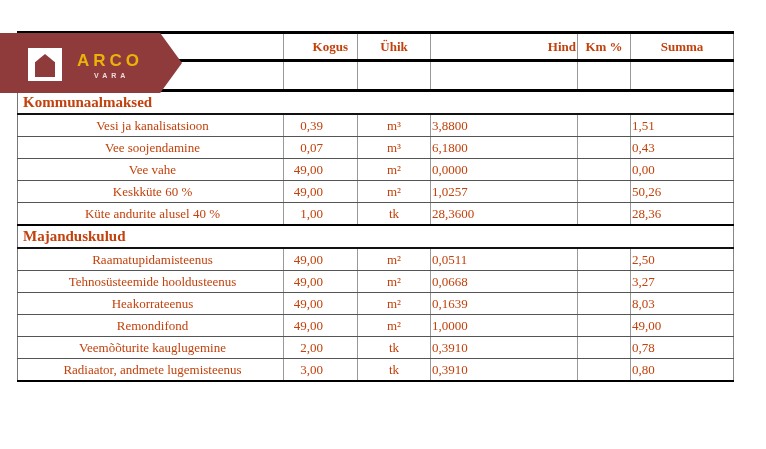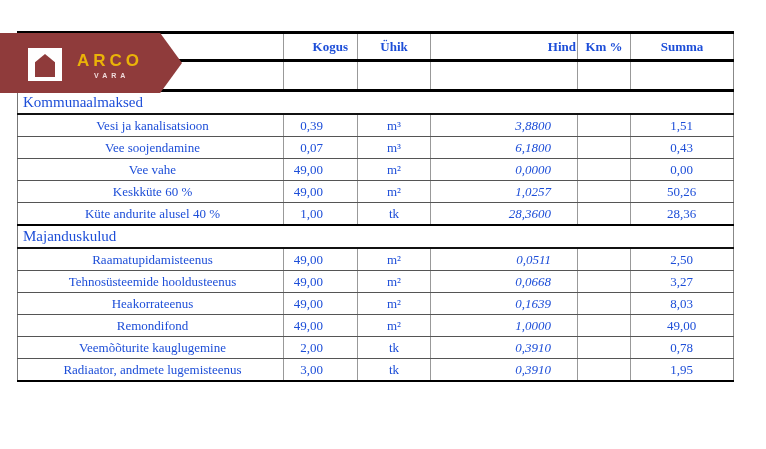--- a/index.html
+++ b/index.html
@@ -19,57 +19,57 @@
 
   
   table.doc-table {
     border-collapse:collapse;
     table-layout:fixed;
     width:716px;
     border-top:3px solid #000;
     border-bottom:2px solid #000;
     border-left:1px solid #777;
     border-right:1px solid #888;
-    color:#1d4ed8;
+    color:#c2410c;
   }
   col.w0{width:266px} col.w1{width:74px} col.w2{width:73px}
   col.w3{width:147px} col.w4{width:53px} col.w5{width:103px}
 
   tr.head th {
     border-bottom:3px solid #000;
     height:23px;
     font-size:13px; font-weight:bold;
     white-space:nowrap; overflow:hidden;
   }
   tr.empty td { border-bottom:3px solid #000; height:25px; }
 
   th.c1, td.c1, th.c2, td.c2, th.c3, td.c3, th.c4, td.c4, th.c5, td.c5 {
     border-left:1px solid #999;
   }
 
   tr.section td {
-    font-weight:normal; font-size:15px;
+    font-weight:bold; font-size:15px;
     padding:1px 10px 2px 5px;
     border-bottom:2px solid #111;
     border-top:2px solid #000;
     height:18px;
     white-space:nowrap; overflow:hidden;
   }
   tr.data td {
     font-size:13px;
     border-bottom:1px solid #555;
     height:19px;
     white-space:nowrap; overflow:hidden;
     padding-top:1px;
   }
   td.c0 { text-align:center; padding-left:5px; }
   td.c1 { text-align:right; padding-right:34px; }
   td.c2 { text-align:center; }
-  td.c3 { text-align:right; padding-right:26px;font-style:italic; }
-  td.c5 { text-align:center; padding-right:2px; }
+  td.c3 { text-align:left; padding-right:26px; }
+  td.c5 { text-align:left; padding-right:2px; }
 
   th.c1 { text-align:right; padding-right:9px; }
   th.c2 { text-align:center;margin-top:44px; }
   th.c3 { text-align:right; }
   th.c4 { text-align:center; }
   th.c5 { text-align:center; }
 
   
   .total-row { position:relative; width:716px; height:28px; font-size:15px; color:#111; }
 
@@ -223,21 +223,21 @@
             <td class="c3">0,3910</td>
             <td class="c4"></td>
             <td class="c5">0,78</td>
           </tr>
           <tr class="data">
             <td class="c0">Radiaator, andmete lugemisteenus</td>
             <td class="c1">3,00</td>
             <td class="c2">tk</td>
             <td class="c3">0,3910</td>
             <td class="c4"></td>
-            <td class="c5">1,95</td>
+            <td class="c5">0,80</td>
           </tr>
         </tbody>
     </table>
 
     <div class="total-row">
       
       
       
       
     </div>

